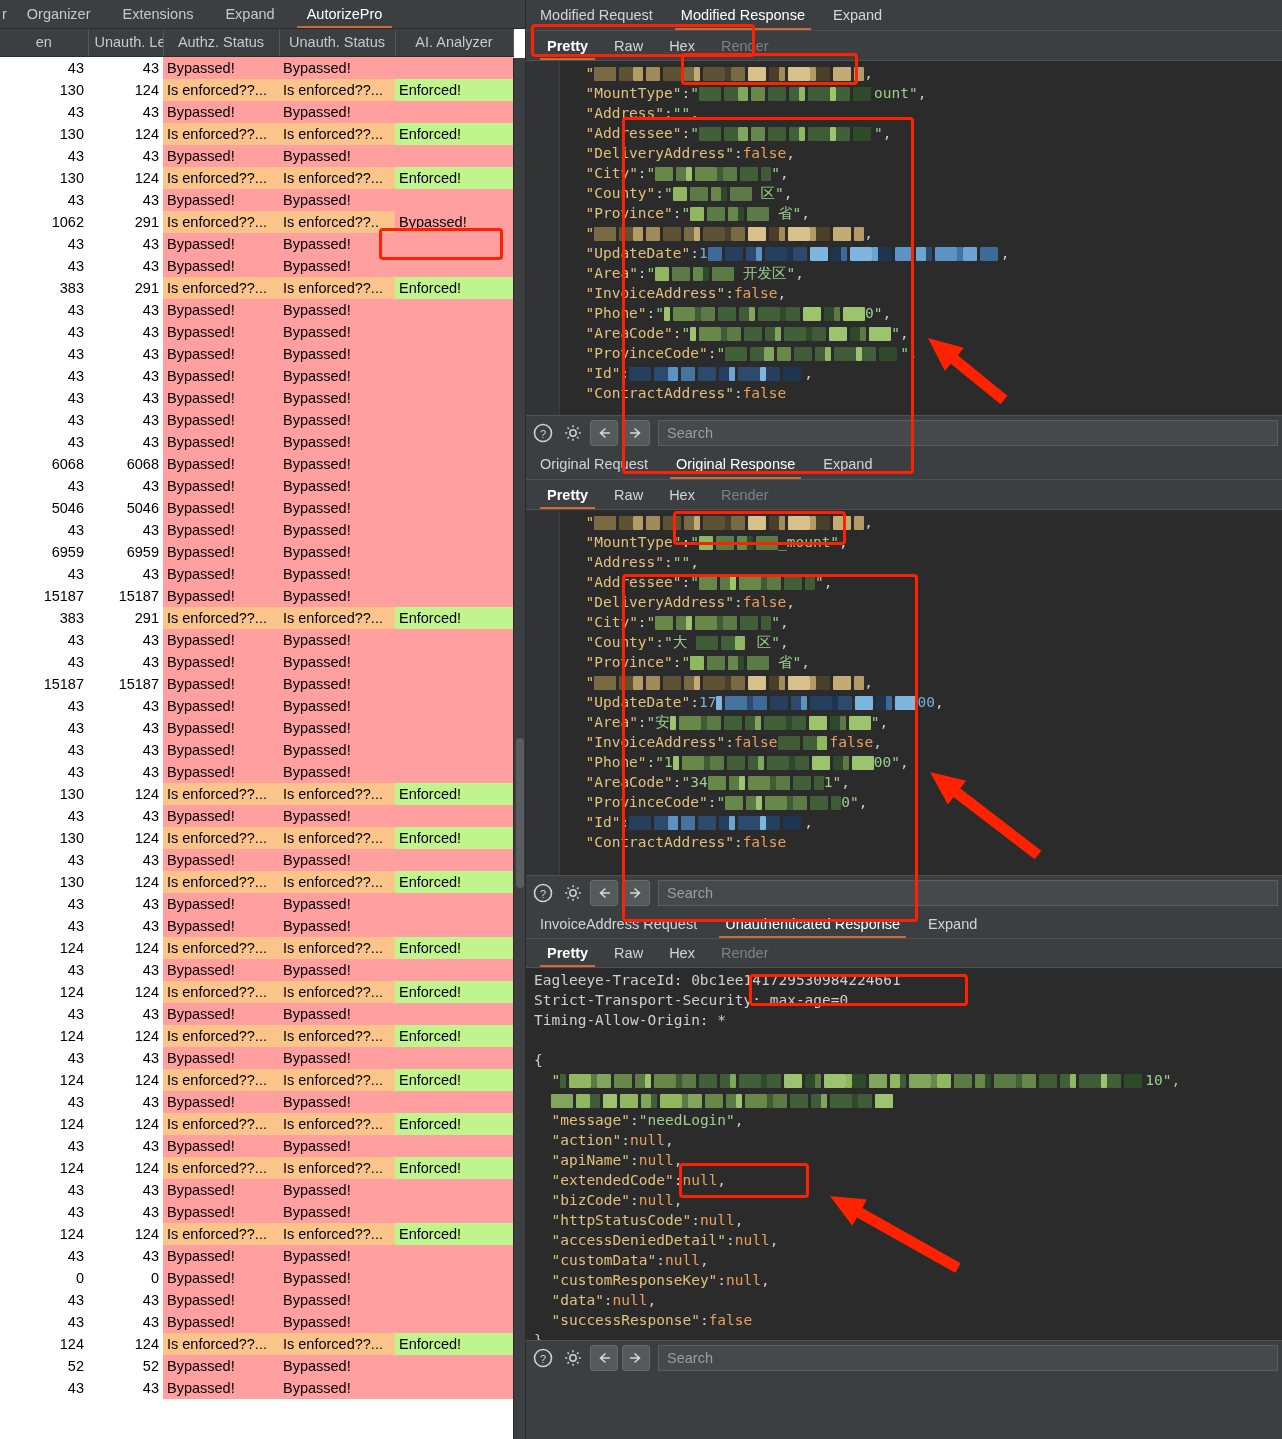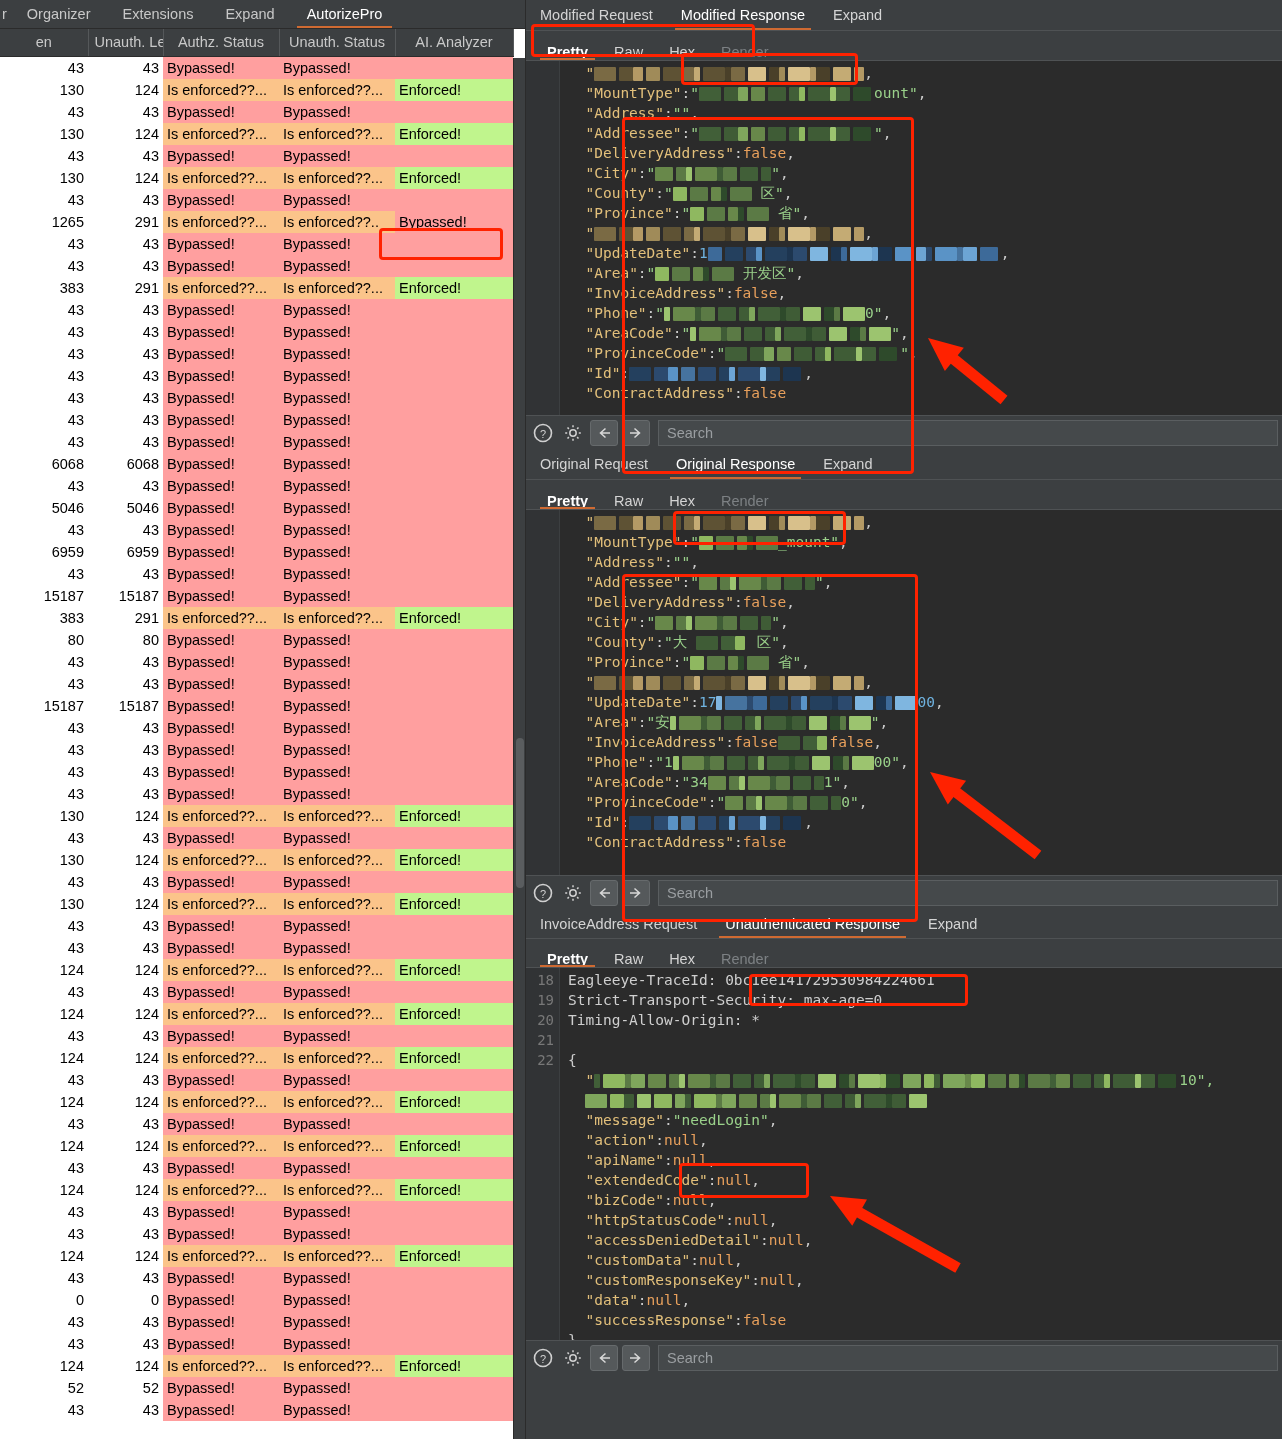--- a/index.html
+++ b/index.html
@@ -187,21 +187,21 @@
     height: 30px;
     display: flex;
     align-items: stretch;
     font-size: 14.5px;
     background: #3c3f41;
     border-bottom: 1px solid #4f5254;
     padding-left: 8px;
   }
   .view-tabs .vt {
     padding: 0 13px;
-    display: flex; align-items: flex-end;
+    display: flex; align-items: center;
     color: #d4d4d4;
     position: relative;
     white-space: nowrap;
   }
   .view-tabs .vt.active { color: #ffffff; font-weight: bold; }
   .view-tabs .vt.active::after {
     content: "";
     position: absolute;
     left: 6px; right: 6px; bottom: 0;
     height: 2px; background: #cf6a32;
@@ -376,21 +376,21 @@
               <td class="c-ai ai-enforced">Enforced!</td>
             </tr>
             <tr>
               <td class="c-len1">43</td>
               <td class="c-len2">43</td>
               <td class="c-authz st-bypassed">Bypassed!</td>
               <td class="c-unauth st-bypassed">Bypassed!</td>
               <td class="c-ai ai-empty-red"></td>
             </tr>
             <tr>
-              <td class="c-len1">1265</td>
+              <td class="c-len1">1062</td>
               <td class="c-len2">291</td>
               <td class="c-authz st-enforcedq">Is enforced??...</td>
               <td class="c-unauth st-enforcedq">Is enforced??..</td>
               <td class="c-ai ai-bypassed">Bypassed!</td>
             </tr>
             <tr>
               <td class="c-len1">43</td>
               <td class="c-len2">43</td>
               <td class="c-authz st-bypassed">Bypassed!</td>
               <td class="c-unauth st-bypassed">Bypassed!</td>
@@ -507,27 +507,20 @@
               <td class="c-authz st-bypassed">Bypassed!</td>
               <td class="c-unauth st-bypassed">Bypassed!</td>
               <td class="c-ai ai-empty-red"></td>
             </tr>
             <tr>
               <td class="c-len1">383</td>
               <td class="c-len2">291</td>
               <td class="c-authz st-enforcedq">Is enforced??...</td>
               <td class="c-unauth st-enforcedq">Is enforced??...</td>
               <td class="c-ai ai-enforced">Enforced!</td>
-            </tr>
-            <tr>
-              <td class="c-len1">80</td>
-              <td class="c-len2">80</td>
-              <td class="c-authz st-bypassed">Bypassed!</td>
-              <td class="c-unauth st-bypassed">Bypassed!</td>
-              <td class="c-ai ai-empty-red"></td>
             </tr>
             <tr>
               <td class="c-len1">43</td>
               <td class="c-len2">43</td>
               <td class="c-authz st-bypassed">Bypassed!</td>
               <td class="c-unauth st-bypassed">Bypassed!</td>
               <td class="c-ai ai-empty-red"></td>
             </tr>
             <tr>
               <td class="c-len1">43</td>
@@ -953,41 +946,20 @@
               <span>Raw</span>
             </div>
             <div class="vt">
               <span>Hex</span>
             </div>
             <div class="vt disabled">
               <span>Render</span>
             </div>
           </div>
           <div class="code-area">
-            <div class="gutter">
-              <div style="height: 20px;">18</div>
-              <div style="height: 20px;">19</div>
-              <div style="height: 20px;">20</div>
-              <div style="height: 20px;">21</div>
-              <div style="height: 20px;">22</div>
-              <div style="height: 20px;"></div>
-              <div style="height: 20px;"></div>
-              <div style="height: 20px;"></div>
-              <div style="height: 20px;"></div>
-              <div style="height: 20px;"></div>
-              <div style="height: 20px;"></div>
-              <div style="height: 20px;"></div>
-              <div style="height: 20px;"></div>
-              <div style="height: 20px;"></div>
-              <div style="height: 20px;"></div>
-              <div style="height: 20px;"></div>
-              <div style="height: 20px;"></div>
-              <div style="height: 20px;"></div>
-              <div style="height: 20px;"></div>
-            </div>
             <div class="code-body"><div style="height: 20px;"><span class="hdr">Eagleeye-TraceId: 0bc1ee141729530984224661</span></div><div style="height: 20px;"><span class="hdr">Strict-Transport-Security: max-age=0</span></div><div style="height: 20px;"><span class="hdr">Timing-Allow-Origin: *</span></div><div style="height: 20px;">&nbsp;</div><div style="height: 20px;"><span class="p">{</span></div><div style="height: 20px;"><span>  </span><span class="k">"</span><span><span class="rd" style="width: 6px; height: 14px; background: rgb(65, 95, 56); margin-right: 3px;"></span><span class="rd" style="width: 22px; height: 14px; background: rgb(143, 184, 96); margin-right: 0px;"></span><span class="rd" style="width: 6px; height: 14px; background: rgb(91, 122, 69); margin-right: 0px;"></span><span class="rd" style="width: 14px; height: 14px; background: rgb(127, 166, 92); margin-right: 3px;"></span><span class="rd" style="width: 18px; height: 14px; background: rgb(104, 136, 74); margin-right: 3px;"></span><span class="rd" style="width: 10px; height: 14px; background: rgb(91, 122, 69); margin-right: 0px;"></span><span class="rd" style="width: 6px; height: 14px; background: rgb(156, 196, 111); margin-right: 3px;"></span><span class="rd" style="width: 22px; height: 14px; background: rgb(104, 136, 74); margin-right: 0px;"></span><span class="rd" style="width: 6px; height: 14px; background: rgb(63, 92, 54); margin-right: 0px;"></span><span class="rd" style="width: 14px; height: 14px; background: rgb(91, 122, 69); margin-right: 3px;"></span><span class="rd" style="width: 18px; height: 14px; background: rgb(65, 95, 56); margin-right: 3px;"></span><span class="rd" style="width: 10px; height: 14px; background: rgb(63, 92, 54); margin-right: 0px;"></span><span class="rd" style="width: 6px; height: 14px; background: rgb(127, 166, 92); margin-right: 3px;"></span><span class="rd" style="width: 22px; height: 14px; background: rgb(65, 95, 56); margin-right: 0px;"></span><span class="rd" style="width: 6px; height: 14px; background: rgb(46, 74, 43); margin-right: 0px;"></span><span class="rd" style="width: 14px; height: 14px; background: rgb(63, 92, 54); margin-right: 3px;"></span><span class="rd" style="width: 18px; height: 14px; background: rgb(156, 196, 111); margin-right: 3px;"></span><span class="rd" style="width: 10px; height: 14px; background: rgb(46, 74, 43); margin-right: 0px;"></span><span class="rd" style="width: 6px; height: 14px; background: rgb(91, 122, 69); margin-right: 3px;"></span><span class="rd" style="width: 22px; height: 14px; background: rgb(156, 196, 111); margin-right: 0px;"></span><span class="rd" style="width: 6px; height: 14px; background: rgb(143, 184, 96); margin-right: 0px;"></span><span class="rd" style="width: 14px; height: 14px; background: rgb(46, 74, 43); margin-right: 3px;"></span><span class="rd" style="width: 18px; height: 14px; background: rgb(127, 166, 92); margin-right: 3px;"></span><span class="rd" style="width: 10px; height: 14px; background: rgb(143, 184, 96); margin-right: 0px;"></span><span class="rd" style="width: 6px; height: 14px; background: rgb(63, 92, 54); margin-right: 3px;"></span><span class="rd" style="width: 22px; height: 14px; background: rgb(127, 166, 92); margin-right: 0px;"></span><span class="rd" style="width: 6px; height: 14px; background: rgb(104, 136, 74); margin-right: 0px;"></span><span class="rd" style="width: 14px; height: 14px; background: rgb(143, 184, 96); margin-right: 3px;"></span><span class="rd" style="width: 18px; height: 14px; background: rgb(91, 122, 69); margin-right: 3px;"></span><span class="rd" style="width: 10px; height: 14px; background: rgb(104, 136, 74); margin-right: 0px;"></span><span class="rd" style="width: 6px; height: 14px; background: rgb(46, 74, 43); margin-right: 3px;"></span><span class="rd" style="width: 22px; height: 14px; background: rgb(91, 122, 69); margin-right: 0px;"></span><span class="rd" style="width: 6px; height: 14px; background: rgb(65, 95, 56); margin-right: 0px;"></span><span class="rd" style="width: 14px; height: 14px; background: rgb(104, 136, 74); margin-right: 3px;"></span><span class="rd" style="width: 18px; height: 14px; background: rgb(63, 92, 54); margin-right: 3px;"></span><span class="rd" style="width: 10px; height: 14px; background: rgb(65, 95, 56); margin-right: 0px;"></span><span class="rd" style="width: 6px; height: 14px; background: rgb(143, 184, 96); margin-right: 3px;"></span><span class="rd" style="width: 22px; height: 14px; background: rgb(63, 92, 54); margin-right: 0px;"></span><span class="rd" style="width: 6px; height: 14px; background: rgb(156, 196, 111); margin-right: 0px;"></span><span class="rd" style="width: 14px; height: 14px; background: rgb(65, 95, 56); margin-right: 3px;"></span><span class="rd" style="width: 18px; height: 14px; background: rgb(46, 74, 43); margin-right: 3px;"></span></span><span class="s">10",</span></div><div style="height: 20px;"><span>  </span><span><span class="rd" style="width: 22px; height: 14px; background: rgb(127, 166, 92); margin-right: 3px;"></span><span class="rd" style="width: 14px; height: 14px; background: rgb(143, 184, 96); margin-right: 0px;"></span><span class="rd" style="width: 10px; height: 14px; background: rgb(63, 92, 54); margin-right: 3px;"></span><span class="rd" style="width: 14px; height: 14px; background: rgb(156, 196, 111); margin-right: 3px;"></span><span class="rd" style="width: 18px; height: 14px; background: rgb(143, 184, 96); margin-right: 3px;"></span><span class="rd" style="width: 10px; height: 14px; background: rgb(127, 166, 92); margin-right: 0px;"></span><span class="rd" style="width: 6px; height: 14px; background: rgb(65, 95, 56); margin-right: 3px;"></span><span class="rd" style="width: 22px; height: 14px; background: rgb(143, 184, 96); margin-right: 0px;"></span><span class="rd" style="width: 6px; height: 14px; background: rgb(91, 122, 69); margin-right: 0px;"></span><span class="rd" style="width: 14px; height: 14px; background: rgb(127, 166, 92); margin-right: 3px;"></span><span class="rd" style="width: 18px; height: 14px; background: rgb(104, 136, 74); margin-right: 3px;"></span><span class="rd" style="width: 10px; height: 14px; background: rgb(91, 122, 69); margin-right: 0px;"></span><span class="rd" style="width: 6px; height: 14px; background: rgb(156, 196, 111); margin-right: 3px;"></span><span class="rd" style="width: 22px; height: 14px; background: rgb(104, 136, 74); margin-right: 0px;"></span><span class="rd" style="width: 6px; height: 14px; background: rgb(63, 92, 54); margin-right: 0px;"></span><span class="rd" style="width: 14px; height: 14px; background: rgb(91, 122, 69); margin-right: 3px;"></span><span class="rd" style="width: 18px; height: 14px; background: rgb(65, 95, 56); margin-right: 3px;"></span><span class="rd" style="width: 10px; height: 14px; background: rgb(63, 92, 54); margin-right: 0px;"></span><span class="rd" style="width: 6px; height: 14px; background: rgb(127, 166, 92); margin-right: 3px;"></span><span class="rd" style="width: 22px; height: 14px; background: rgb(65, 95, 56); margin-right: 0px;"></span><span class="rd" style="width: 6px; height: 14px; background: rgb(46, 74, 43); margin-right: 0px;"></span><span class="rd" style="width: 14px; height: 14px; background: rgb(63, 92, 54); margin-right: 3px;"></span><span class="rd" style="width: 18px; height: 14px; background: rgb(156, 196, 111); margin-right: 3px;"></span></span></div><div style="height: 20px;"><span>  </span><span class="k">"</span><span class="k">message</span><span class="k">"</span><span class="p">:</span><span class="s" style="position: relative;">"needLogin"</span><span class="p">,</span></div><div style="height: 20px;"><span>  </span><span class="k">"</span><span class="k">action</span><span class="k">"</span><span class="p">:</span><span class="b">null</span><span class="p">,</span></div><div style="height: 20px;"><span>  </span><span class="k">"</span><span class="k">apiName</span><span class="k">"</span><span class="p">:</span><span class="b">null</span><span class="p">,</span></div><div style="height: 20px;"><span>  </span><span class="k">"</span><span class="k">extendedCode</span><span class="k">"</span><span class="p">:</span><span class="b">null</span><span class="p">,</span></div><div style="height: 20px;"><span>  </span><span class="k">"</span><span class="k">bizCode</span><span class="k">"</span><span class="p">:</span><span class="b">null</span><span class="p">,</span></div><div style="height: 20px;"><span>  </span><span class="k">"</span><span class="k">httpStatusCode</span><span class="k">"</span><span class="p">:</span><span class="b">null</span><span class="p">,</span></div><div style="height: 20px;"><span>  </span><span class="k">"</span><span class="k">accessDeniedDetail</span><span class="k">"</span><span class="p">:</span><span class="b">null</span><span class="p">,</span></div><div style="height: 20px;"><span>  </span><span class="k">"</span><span class="k">customData</span><span class="k">"</span><span class="p">:</span><span class="b">null</span><span class="p">,</span></div><div style="height: 20px;"><span>  </span><span class="k">"</span><span class="k">customResponseKey</span><span class="k">"</span><span class="p">:</span><span class="b">null</span><span class="p">,</span></div><div style="height: 20px;"><span>  </span><span class="k">"</span><span class="k">data</span><span class="k">"</span><span class="p">:</span><span class="b">null</span><span class="p">,</span></div><div style="height: 20px;"><span>  </span><span class="k">"</span><span class="k">successResponse</span><span class="k">"</span><span class="p">:</span><span class="b">false</span></div><div style="height: 20px;"><span class="p">}</span></div></div>
           </div>
           <div class="toolbar">
             <div class="ticon">
               <svg width="20" height="20" viewBox="0 0 20 20">
                 <circle cx="10" cy="10" r="8.5" fill="none" stroke="#d0d0d0" stroke-width="1.6"></circle>
                 <text x="10" y="14.5" font-size="11" fill="#d0d0d0" text-anchor="middle" font-family="Liberation Sans">?</text>
               </svg>
             </div>
             <div class="ticon">

